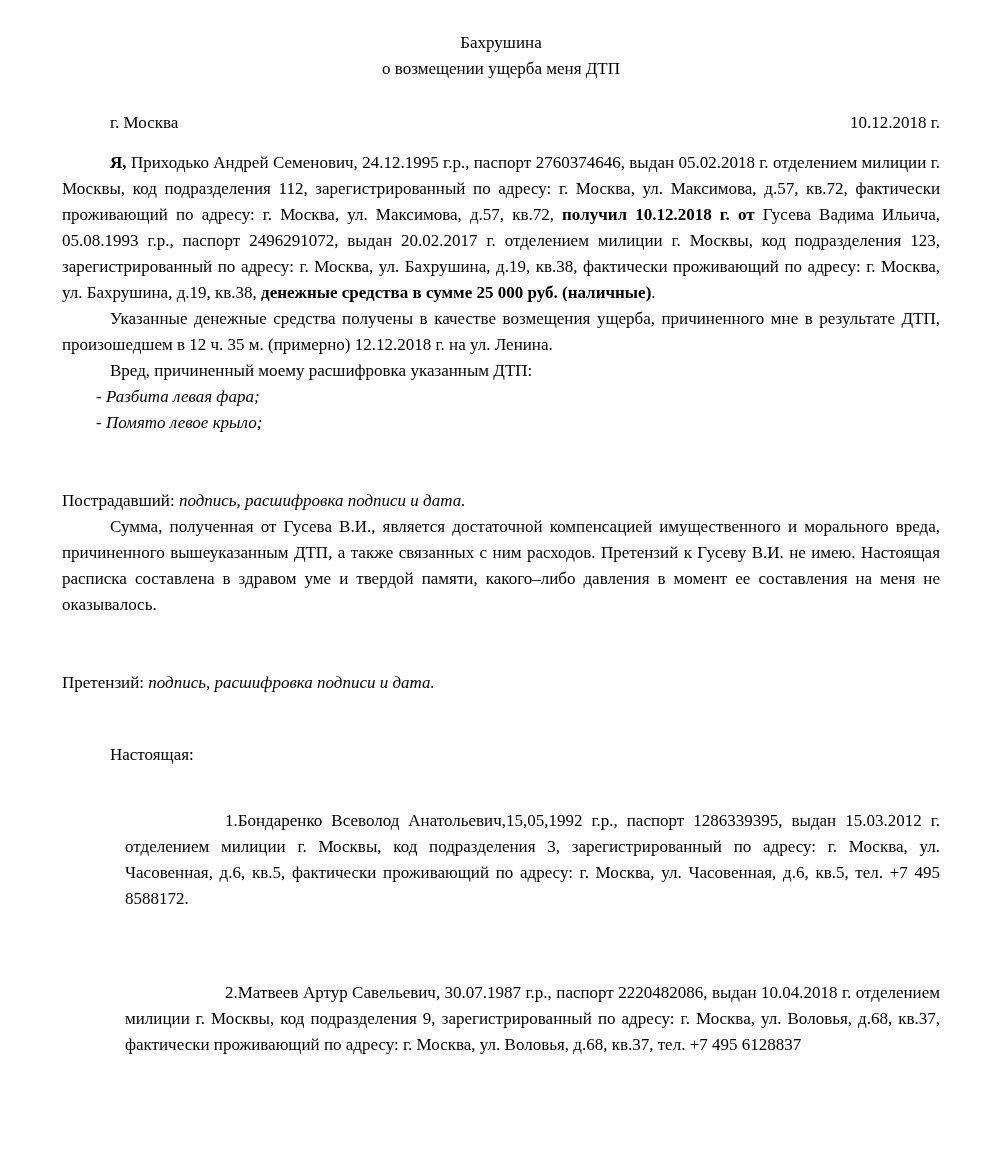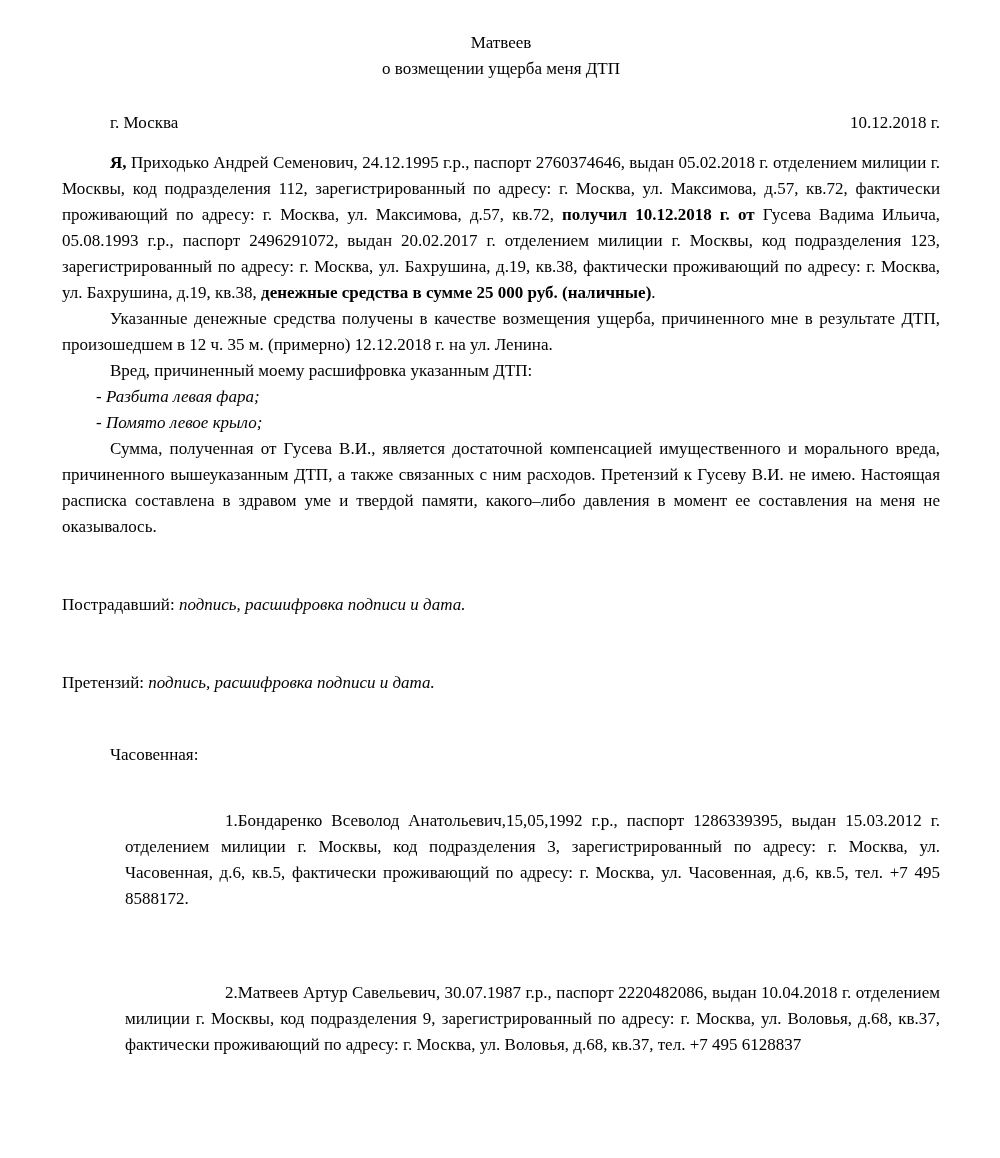--- a/index.html
+++ b/index.html
@@ -55,33 +55,33 @@
     margin-left: 63px;
     text-indent: 50px;
   }
   .gap-xl { margin-top: 68px; }
 </style>
 </head>
 <body>
 
 <div class="page">
   <div class="title">
-    <div>Матвеев</div>
+    <div>Бахрушина</div>
     <div>о возмещении ущерба меня ДТП</div>
   </div>
   <div class="dateline">
     <span>г. Москва</span>
     <span>10.12.2018 г.</span>
   </div>
   <div id="doc-body">
       <p class="para mt-sm"><span class="b">Я,</span><span> Приходько Андрей Семенович, 24.12.1995 г.р., паспорт 2760374646, выдан 05.02.2018 г. отделением милиции г. Москвы, код подразделения 112, зарегистрированный по адресу: г. Москва, ул. Максимова, д.57, кв.72, фактически проживающий по адресу: г. Москва, ул. Максимова, д.57, кв.72, </span><span class="b">получил 10.12.2018 г. от</span><span> Гусева Вадима Ильича, 05.08.1993 г.р., паспорт 2496291072, выдан 20.02.2017 г. отделением милиции г. Москвы, код подразделения 123, зарегистрированный по адресу: г. Москва, ул. Бахрушина, д.19, кв.38, фактически проживающий по адресу: г. Москва, ул. Бахрушина, д.19, кв.38, </span><span class="b">денежные средства в сумме 25 000 руб. (наличные)</span><span>.</span></p>
       <p class="para"><span>Указанные денежные средства получены в качестве возмещения ущерба, причиненного мне в результате ДТП, произошедшем в 12 ч. 35 м. (примерно) 12.12.2018 г. на ул. Ленина.</span></p>
       <p class="para"><span>Вред, причиненный моему расшифровка указанным ДТП:</span></p>
       <p class="para dash"><span>- Разбита левая фара;</span></p>
       <p class="para dash"><span>- Помято левое крыло;</span></p>
+      <p class="para sig"><span>Пострадавший: </span><span class="i">подпись, расшифровка подписи и дата.</span></p>
       <p class="para"><span>Сумма, полученная от Гусева В.И., является достаточной компенсацией имущественного и морального вреда, причиненного вышеуказанным ДТП, а также связанных с ним расходов. Претензий к Гусеву В.И. не имею. Настоящая расписка составлена в здравом уме и твердой памяти, какого–либо давления в момент ее составления на меня не оказывалось.</span></p>
-      <p class="para sig"><span>Пострадавший: </span><span class="i">подпись, расшифровка подписи и дата.</span></p>
       <p class="para sig"><span>Претензий: </span><span class="i">подпись, расшифровка подписи и дата.</span></p>
-      <p class="para witness-head"><span>Часовенная:</span></p>
+      <p class="para witness-head"><span>Настоящая:</span></p>
       <p class="para witness"><span class="num">1.</span><span>Бондаренко Всеволод Анатольевич,15,05,1992 г.р., паспорт 1286339395, выдан 15.03.2012 г. отделением милиции г. Москвы, код подразделения 3, зарегистрированный по адресу: г. Москва, ул. Часовенная, д.6, кв.5, фактически проживающий по адресу: г. Москва, ул. Часовенная, д.6, кв.5, тел. +7 495 8588172.</span></p>
       <p class="para witness gap-xl"><span class="num">2.</span><span>Матвеев Артур Савельевич, 30.07.1987 г.р., паспорт 2220482086, выдан 10.04.2018 г. отделением милиции г. Москвы, код подразделения 9, зарегистрированный по адресу: г. Москва, ул. Воловья, д.68, кв.37, фактически проживающий по адресу: г. Москва, ул. Воловья, д.68, кв.37, тел. +7 495 6128837</span></p>
     </div>
 </div>
 
 </body></html>

